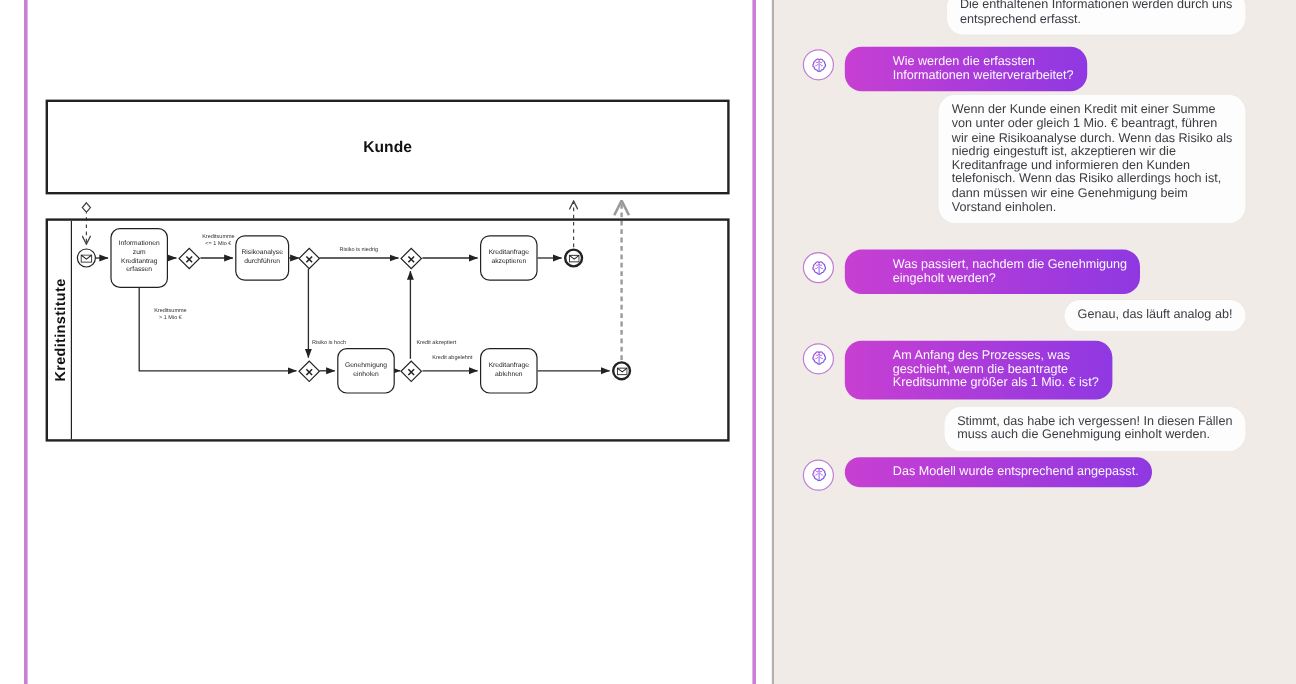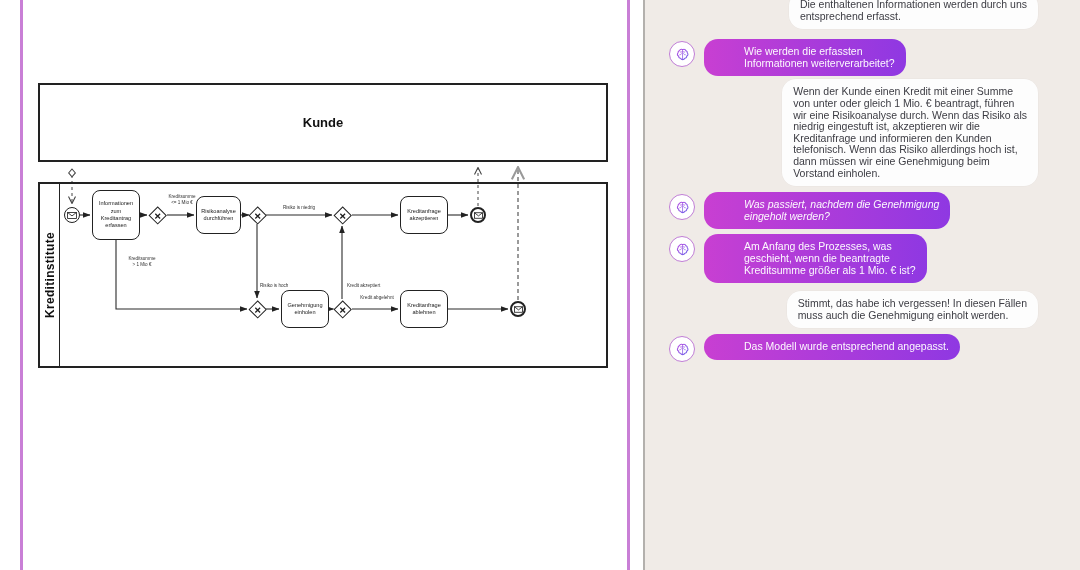--- a/index.html
+++ b/index.html
@@ -49,21 +49,21 @@
   .msg.user .bubble { background:var(--user-bubble,#fdfdfd); color:#3c3c43; box-shadow:0 0 0 .5px rgba(0,0,0,.03); }
   .msg.bot .bubble { background:linear-gradient(90deg,var(--bot-grad-a,#c83fd2),var(--bot-grad-b,#8f38e2));
                      color:rgba(255,255,255,.97);padding-left:40px; }
   .msg.bot .bubble.pill { border-radius:13px; }
   .avatar { flex:0 0 26px; width:26px; height:26px; margin-right:9px; margin-top:2px; border-radius:50%;
             background:#fff; border:1.4px solid #c07dd6; display:flex; align-items:center; justify-content:center; }
   
   .messages > :nth-child(1){ margin-top:-8px; }
   .messages > :nth-child(2){ margin-top:10px; }
   .messages > :nth-child(3){ margin-top:3px; }
-  .messages > :nth-child(4){ margin-top:6px;font-style:italic; }
+  .messages > :nth-child(4){ margin-top:22px; }
   .messages > :nth-child(5){ margin-top:5px; }
   .messages > :nth-child(6){ margin-top:8px; }
   .messages > :nth-child(7){ margin-top:6px; }
   .messages > :nth-child(8){ margin-top:5px; }
   .messages > :nth-child(9){ margin-top:5px; }
   .messages > :nth-child(10){ margin-top:6px; }
   .messages > :nth-child(11){ margin-top:6px; }
 </style>
 </head>
 <body>
@@ -244,20 +244,23 @@
         <path d="M10.4 4.6a2.7 2.7 0 0 0-2.6 2 2.6 2.6 0 0 0-2 3.1 2.6 2.6 0 0 0 .7 4.5 2.7 2.7 0 0 0 2.7 3c.5 1.2 1.7 2 3.1 2 1.3 0 2.5-.8 3-2a2.7 2.7 0 0 0 2.7-3 2.6 2.6 0 0 0 .7-4.5 2.6 2.6 0 0 0-2-3.1 2.7 2.7 0 0 0-2.6-2c-.6 0-1.2.2-1.7.6-.5-.4-1.2-.6-1.8-.6z" fill="none" stroke="url(#brainGrad)" stroke-width="1.5" stroke-linejoin="round"></path>
         <path d="M12.1 5.4 V18.8 M9 8.5c1 .4 1.9.2 2.4-.6 M15.2 8.5c-1 .4-1.9.2-2.4-.6 M8.2 12.4c1.2 0 2-.5 2.3-1.4 M15.9 12.4c-1.2 0-2-.5-2.3-1.4" fill="none" stroke="url(#brainGrad)" stroke-width="1.1" stroke-linecap="round"></path>
       </svg>
     </span>
     <div class="bubble">Was passiert, nachdem die Genehmigung
 eingeholt werden?</div>
   </div>
 
 
 
+  <div class="msg user">
+    <div class="bubble">Genau, das läuft analog ab!</div>
+  </div>
 
   <div class="msg bot">
     <span class="avatar">
       <svg width="17" height="17" viewBox="0 0 24 24">
         <defs>
           <linearGradient id="brainGrad" x1="0" y1="0" x2="1" y2="1">
             <stop offset="0" stop-color="#b44be0"></stop>
                   <stop offset="1" stop-color="#6f63ea"></stop>
           </linearGradient>
         </defs>

